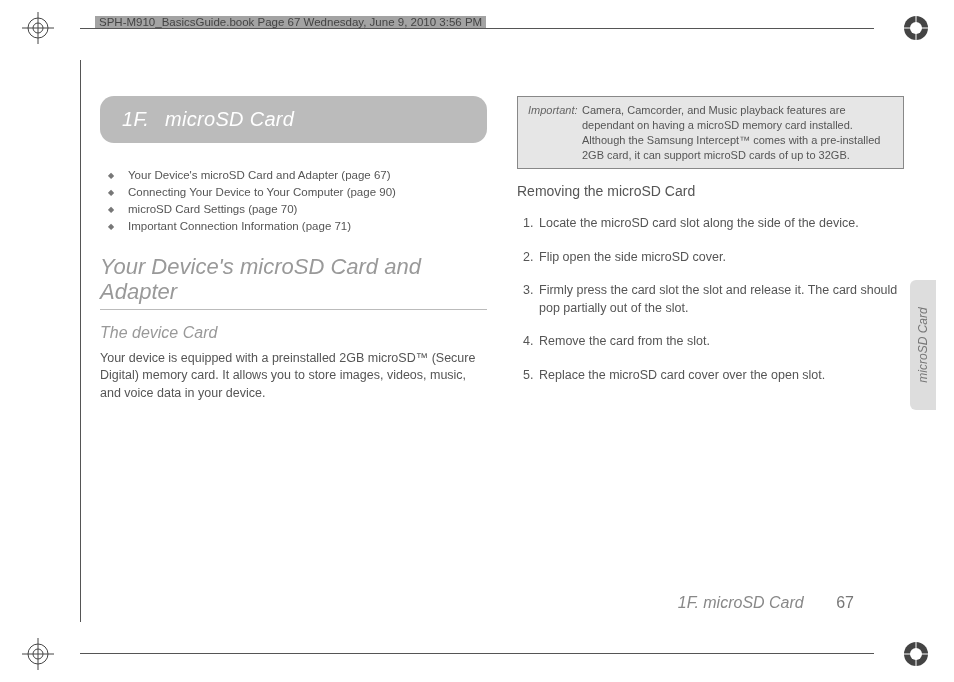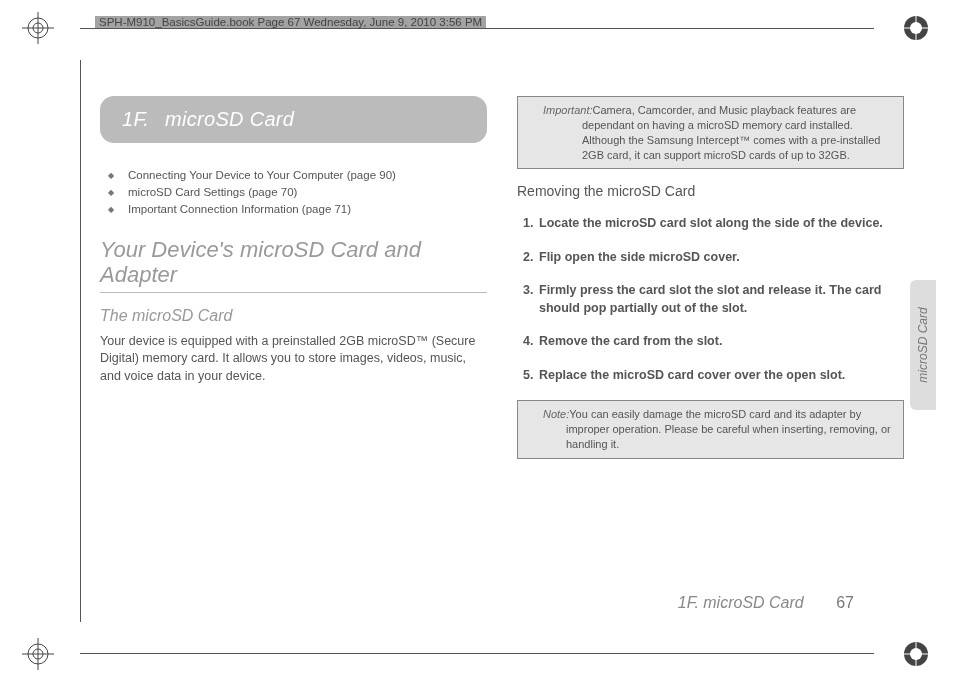--- a/index.html
+++ b/index.html
@@ -64,28 +64,28 @@
     margin:14px 0 8px 0;
   }
   p.body { font-size:12.5px; line-height:1.4; color:#555; font-family:Arial, sans-serif; }
 
   
   .callout {
     border:1px solid #888; background:#e6e6e6; font-size:11px;
     padding:6px 10px 6px 10px; line-height:1.35; color:#555;
     margin-bottom:14px;
   }
-  .callout .label { font-style:italic; color:#666;margin-left:15px; }
+  .callout .label { font-style:italic; color:#666; }
   .callout-text { display:block; padding-left:54px; }
   .callout.note .callout-text { padding-left:38px; }
   .callout .label { float:left; }
 
   h3.runhead { font-size:14px; color:#555; margin:4px 0 10px 0; font-weight:normal; font-family:Arial, sans-serif; }
   ol.steps { list-style:decimal; margin:0 0 12px 20px; font-size:12.5px; color:#555; line-height:1.4; }
-  ol.steps li { margin:16px 0; padding-left:2px;font-weight:bold; }
+  ol.steps li { margin:16px 0; padding-left:2px; }
 
   
   .side-tab {
     position:absolute; right:18px; top:280px; width:26px; height:130px;
     background:#ddd; border-radius:6px 0 0 6px;
     display:flex; align-items:center; justify-content:center;
   }
   .side-tab span {
     transform:rotate(-90deg); font-style:italic; font-size:12px; color:#777;
     white-space:nowrap;
@@ -144,49 +144,46 @@
 
 <div class="page">
 
   <div class="col">
     <div class="chapter-pill">
       <span class="cnum">1F.</span>
       <span>microSD Card</span>
     </div>
 
     <ul class="toc">
+      <li>Your Device's microSD Card and Adapter (page 67)</li>
       <li>Connecting Your Device to Your Computer (page 90)</li>
       <li>microSD Card Settings (page 70)</li>
       <li>Important Connection Information (page 71)</li>
     </ul>
 
     <h2 class="section">Your Device's microSD Card and Adapter</h2>
-    <h3 class="subsection">The microSD Card</h3>
+    <h3 class="subsection">The device Card</h3>
     <p class="body">Your device is equipped with a preinstalled 2GB microSD™ (Secure Digital) memory card. It allows you to store images, videos, music, and voice data in your device.</p>
   </div>
 
   <div class="col">
     <div class="callout">
       <span class="label">Important:</span>
       <span class="callout-text">Camera, Camcorder, and Music playback features are dependant on having a microSD memory card installed. Although the Samsung Intercept™ comes with a pre-installed 2GB card, it can support microSD cards of up to 32GB.</span>
     </div>
 
     <h3 class="runhead">Removing the microSD Card</h3>
     <ol class="steps">
       <li>Locate the microSD card slot along the side of the device.</li>
       <li>Flip open the side microSD cover.</li>
       <li>Firmly press the card slot the slot and release it. The card should pop partially out of the slot.</li>
       <li>Remove the card from the slot.</li>
       <li>Replace the microSD card cover over the open slot.</li>
     </ol>
 
-    <div class="callout note">
-      <span class="label">Note:</span>
-      <span class="callout-text">You can easily damage the microSD card and its adapter by improper operation. Please be careful when inserting, removing, or handling it.</span>
-    </div>
   </div>
 </div>
 
 <div class="side-tab">
   <span>microSD Card</span>
 </div>
 
 <div class="footer">
   <span>1F. microSD Card</span>
   <span class="pnum">67</span>

